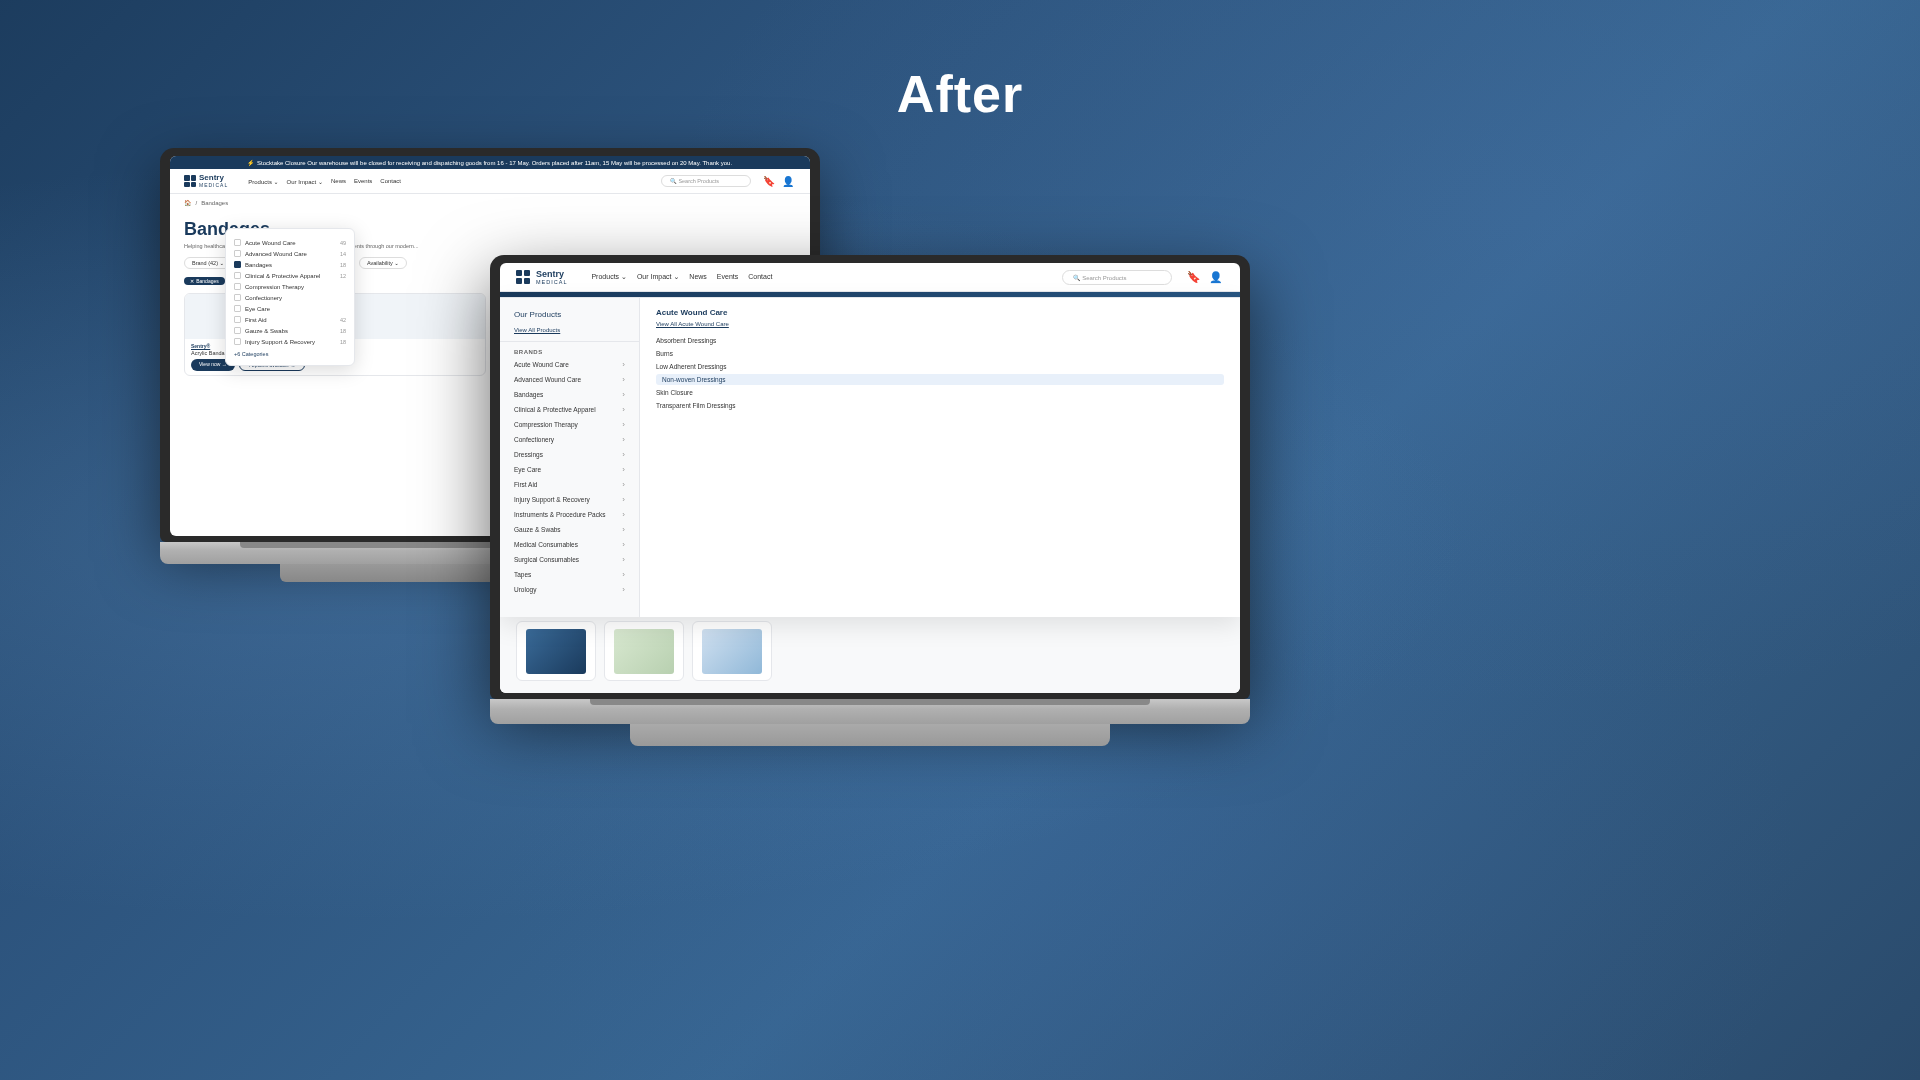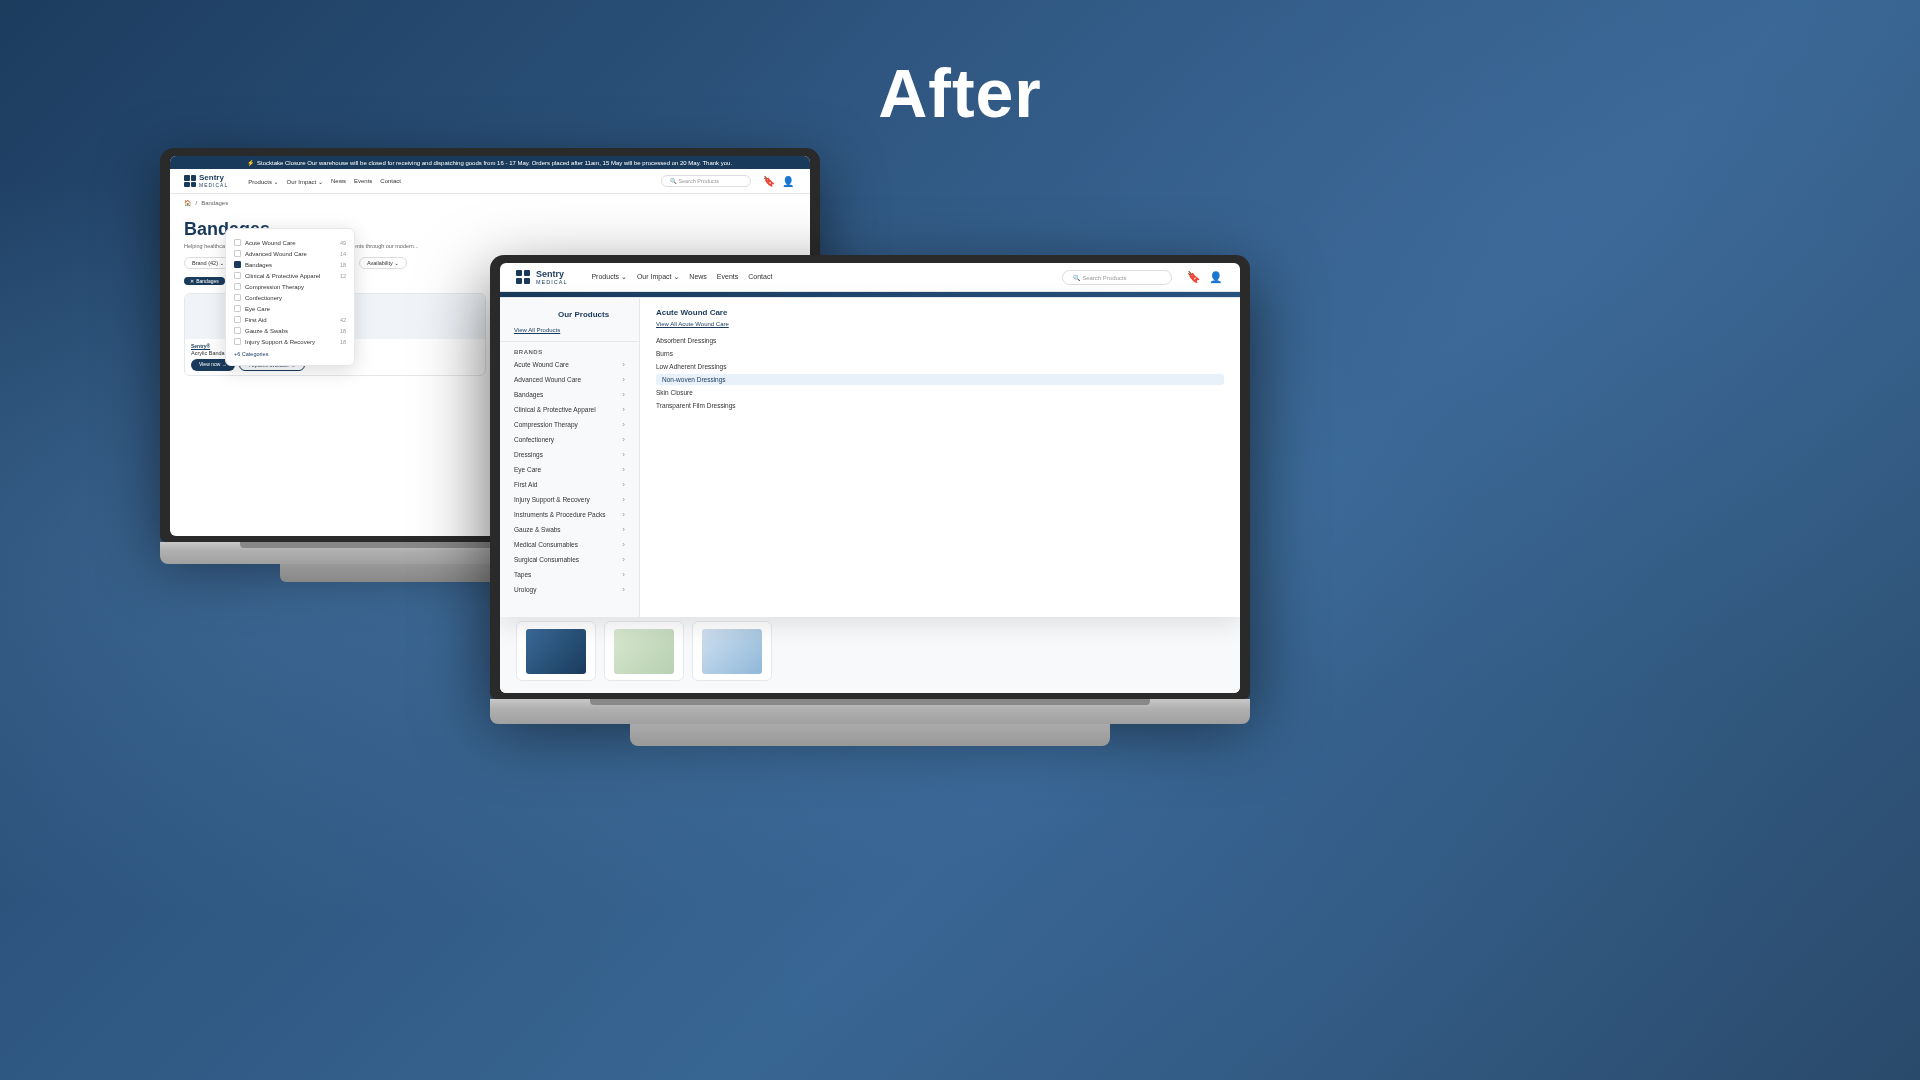--- a/index.html
+++ b/index.html
@@ -27,25 +27,25 @@
       inset: 0;
       background: 
         radial-gradient(ellipse at 20% 50%, rgba(100,150,200,0.3) 0%, transparent 50%),
         radial-gradient(ellipse at 80% 20%, rgba(80,120,180,0.2) 0%, transparent 40%),
         radial-gradient(ellipse at 60% 80%, rgba(60,100,160,0.2) 0%, transparent 40%);
     }
 
     
     .page-title {
       position: absolute;
-      top: 54px;
+      top: 64px;
       left: 50%;
       transform: translateX(-50%);
       color: #ffffff;
-      font-size: 68px;
+      font-size: 52px;
       font-weight: 700;
       letter-spacing: 1px;
       text-align: center;
       z-index: 10;
     }
 
     
     .laptop-back {
       position: absolute;
       left: 160px;
@@ -415,23 +415,22 @@
     .mega-left {
       width: 140px;
       background: #f8f9fa;
       border-right: 1px solid #e5e7eb;
       padding: 8px 0;
     }
 
     .mega-left-header {
       padding: 4px 14px 6px;
       font-size: 8px;
-      font-weight: 700;
-      color: #1a3a5c;
-      margin-left: 44px;
+      font-weight: 400;
+      color: #1a3a5c;
     }
 
     .mega-view-all {
       padding: 2px 14px 8px;
       font-size: 6px;
       color: #1a3a5c;
       text-decoration: underline;
       border-bottom: 1px solid #e5e7eb;
       margin-bottom: 4px;
     }

